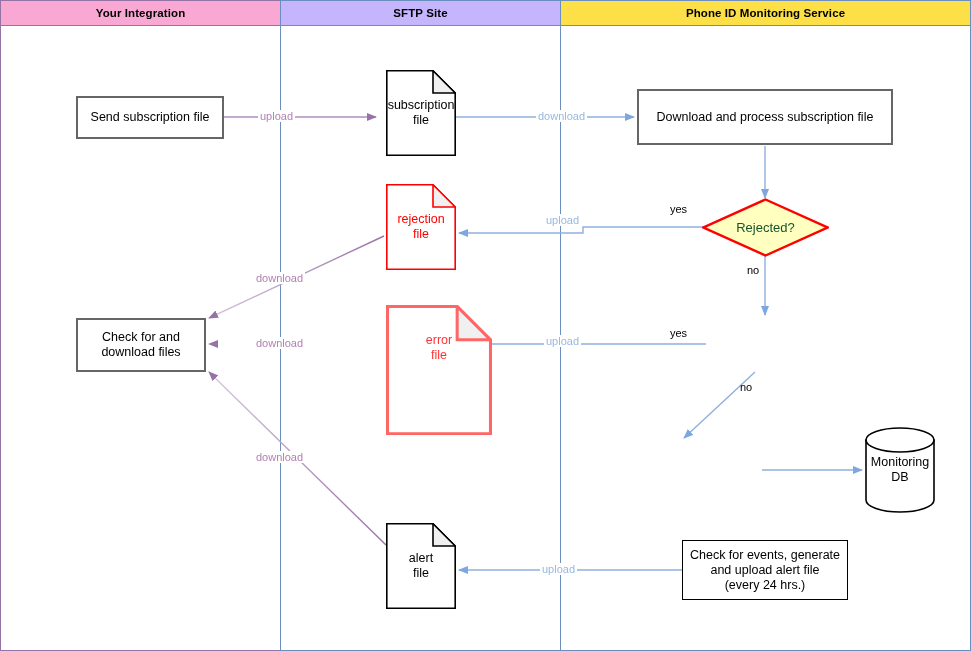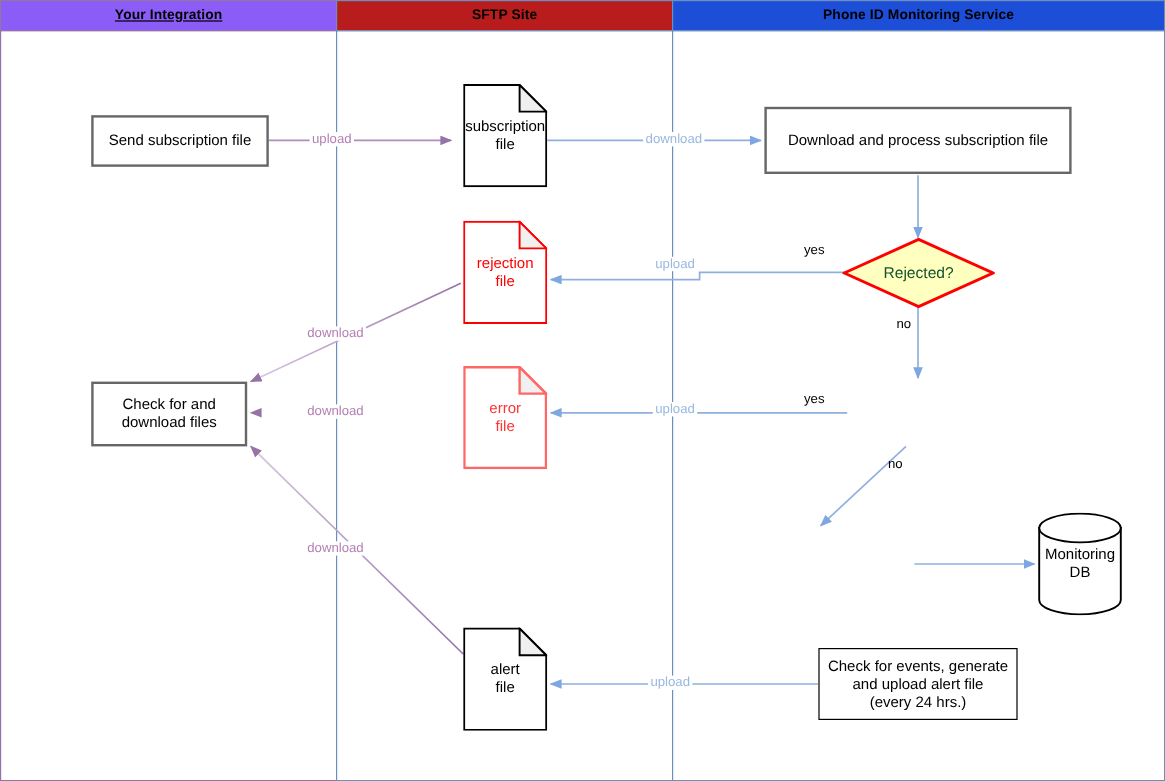--- a/index.html
+++ b/index.html
@@ -42,25 +42,25 @@
     display: flex;
     align-items: center;
     justify-content: center;
     font-size: 11.5px;
     font-weight: bold;
     color: #000000;
     letter-spacing: 0.1px;
   }
 
   .lane-a .lane-body   { border: 1px solid #9673a6; }
-  .lane-a .lane-header { background: #8b5cf6; border: 1px solid #9673a6; text-decoration: underline; }
+  .lane-a .lane-header { background: #f9a8d4; border: 1px solid #9673a6; }
   .lane-b .lane-body   { border: 1px solid #6c8ebf; }
-  .lane-b .lane-header { background: #b91c1c; border: 1px solid #6c8ebf; }
+  .lane-b .lane-header { background: #c4b5fd; border: 1px solid #6c8ebf; }
   .lane-c .lane-body   { border: 1px solid #6c8ebf; }
-  .lane-c .lane-header { background: #1d4ed8; border: 1px solid #6c8ebf; }
+  .lane-c .lane-header { background: #fde047; border: 1px solid #6c8ebf; }
 
   
   .node {
     position: absolute;
     box-sizing: border-box;
     display: flex;
     align-items: center;
     justify-content: center;
     text-align: center;
     font-size: 12.5px;
@@ -252,21 +252,21 @@
 
   <div class="filebox fb-red" style="left:386px; top:184px; width:70px; height:86px;">
     <svg class="fb-shape" viewBox="0 0 70 86" preserveAspectRatio="none">
       <path d="M0.8,0.8 L47,0.8 L69.2,23 L69.2,85.2 L0.8,85.2 Z" fill="#ffffff" stroke="#ff0000" stroke-width="1.6"></path>
       <path d="M47,0.8 L47,23 L69.2,23 Z" fill="#f0f0f0" stroke="#ff0000" stroke-width="1.6"></path>
     </svg>
     <div class="fb-label">rejection
 file</div>
   </div>
 
-  <div class="filebox fb-red2" style="left:386px; top:305px; width:70px; height:86px;">
+  <div class="filebox fb-red2" style="left:386px; top:305px; width:70px; height:86px;padding-left:36px;">
     <svg class="fb-shape" viewBox="0 0 70 86" preserveAspectRatio="none">
       <path d="M1,1 L47,1 L69,23 L69,85 L1,85 Z" fill="#ffffff" stroke="#ff6666" stroke-width="2"></path>
       <path d="M47,1 L47,23 L69,23 Z" fill="#f0f0f0" stroke="#ff6666" stroke-width="2"></path>
     </svg>
     <div class="fb-label">error
 file</div>
   </div>
 
   <div class="filebox fb-black" style="left:386px; top:523px; width:70px; height:86px;">
     <svg class="fb-shape" viewBox="0 0 70 86" preserveAspectRatio="none">

